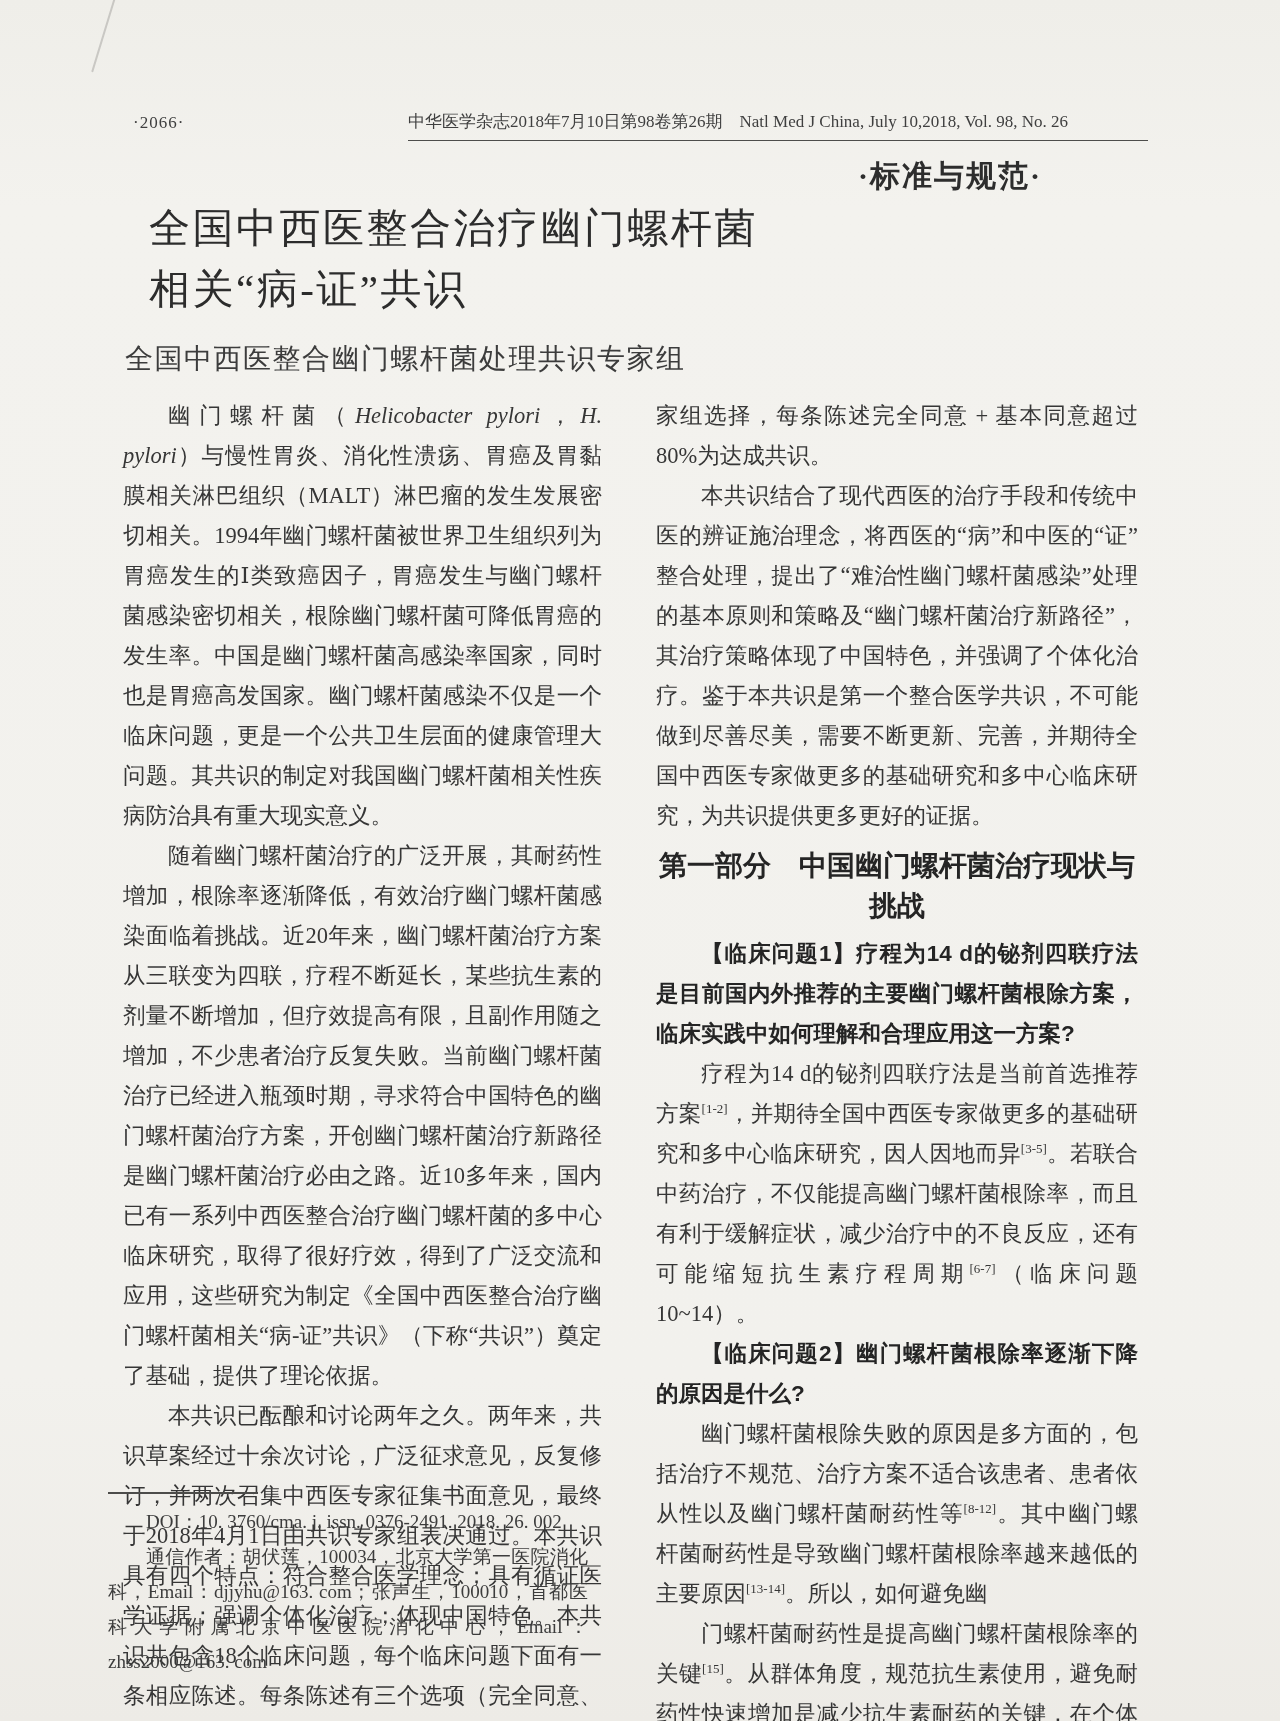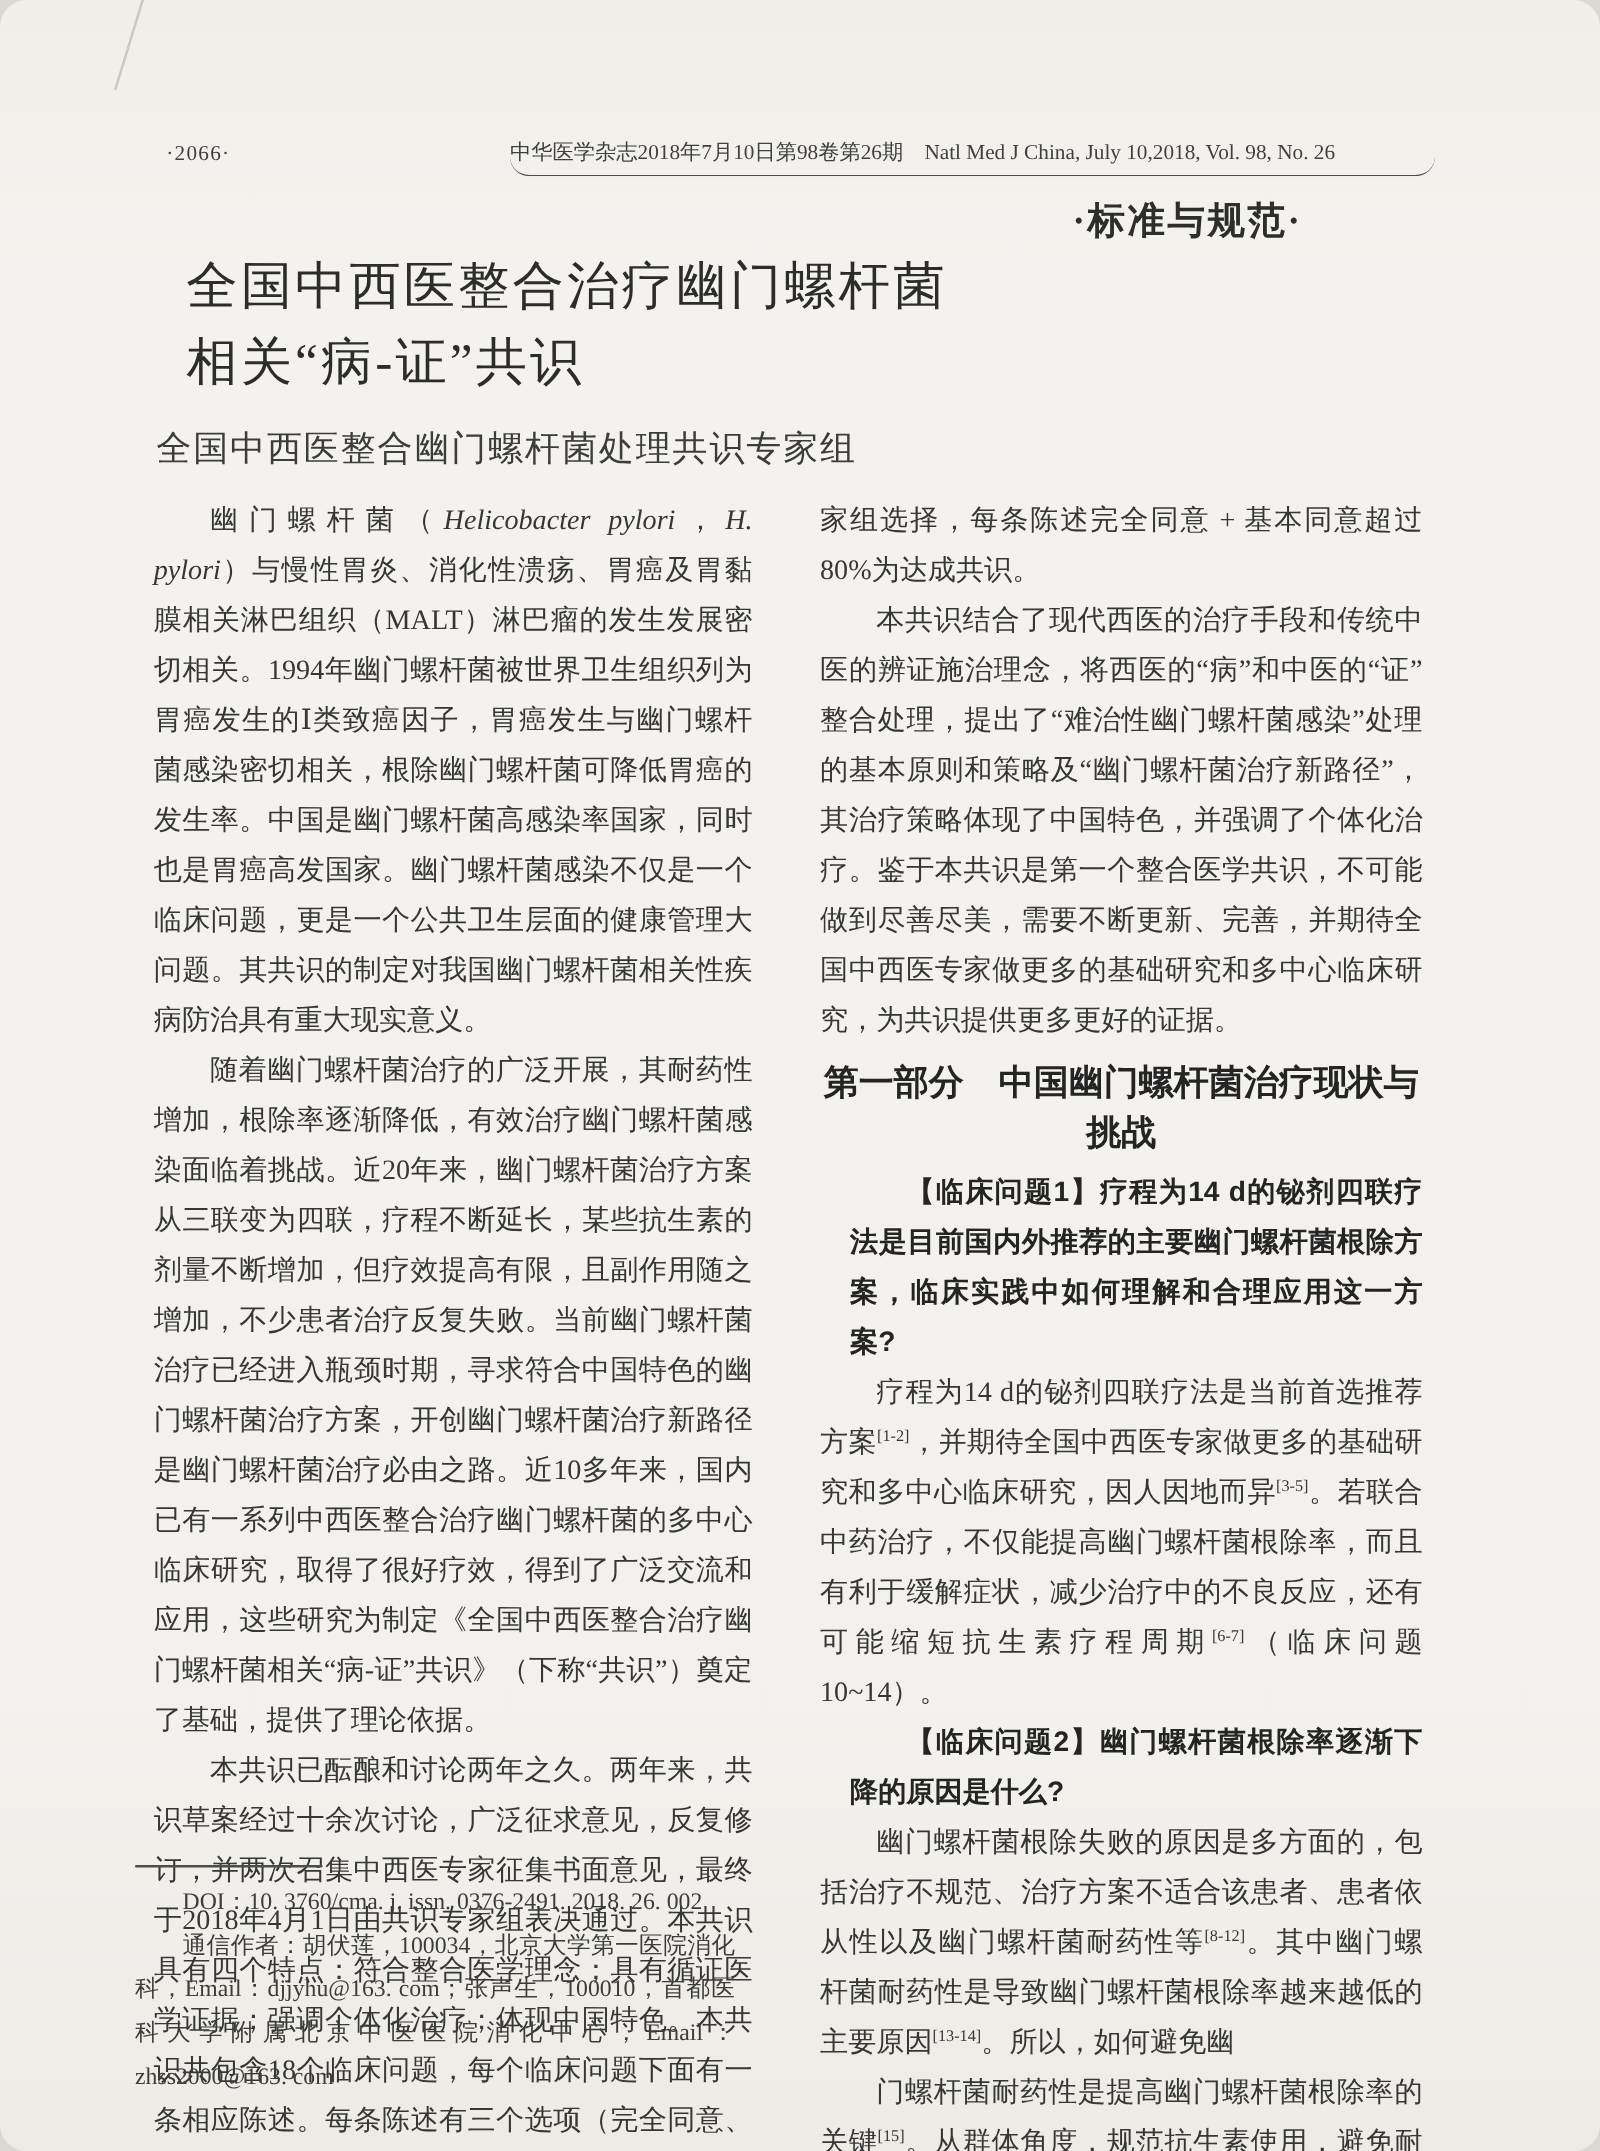--- a/index.html
+++ b/index.html
@@ -1,15 +1,15 @@
 <!DOCTYPE html>
 <html lang="zh"><head>
 <meta charset="utf-8">
 <style>
-  * { margin:0; padding:0; box-sizing:border-box;border-radius:21px; }
+  * { margin:0; padding:0; box-sizing:border-box; }
   html,body { width:1280px; height:1721px; }
   body {
     font-family:"Liberation Serif","DejaVu Serif",serif;
     background:#d9d8d4;
   }
   .page {
     position:relative; width:1280px; height:1721px; overflow:hidden;
     background:linear-gradient(180deg,#efeee9 0%,#f3f2ee 12%,#f2f1ed 80%,#edebe6 100%);
     color:#3a3a3a;
   }
@@ -30,21 +30,21 @@
   .title {
     position:absolute; top:198px; left:125px; width:700px;
     font-size:41px; line-height:61px; font-weight:normal; color:#2c2c2c; letter-spacing:2.5px;margin-left:24px;
   }
   .author { position:absolute; top:340px; left:125px; font-size:28px; color:#3c3c3c; letter-spacing:1.5px; }
 
   .col { position:absolute; top:396px; font-size:22.5px; line-height:40px; text-align:justify; color:#363636; }
   .col-left  { left:123px; width:479px; }
   .col-right { left:656px; width:482px; }
   .col p.indent { text-indent:2em; }
-  .col p.bold { font-weight:bold; font-family:"Liberation Sans","DejaVu Sans",sans-serif; color:#242424;margin-left:24px; }
+  .col p.bold { font-weight:bold; font-family:"Liberation Sans","DejaVu Sans",sans-serif; color:#242424; }
   .section-heading {
     text-align:center; text-indent:0 !important;
     font-weight:bold; font-family:"Liberation Sans","DejaVu Sans",sans-serif;
     font-size:28px; color:#242424; margin:10px 0 8px;
   }
   sup { font-size:13px; line-height:0; vertical-align:super; letter-spacing:0; }
   .it { font-style:italic; }
 
   .footnote {
     position:absolute; left:108px; top:1492px; width:480px;

